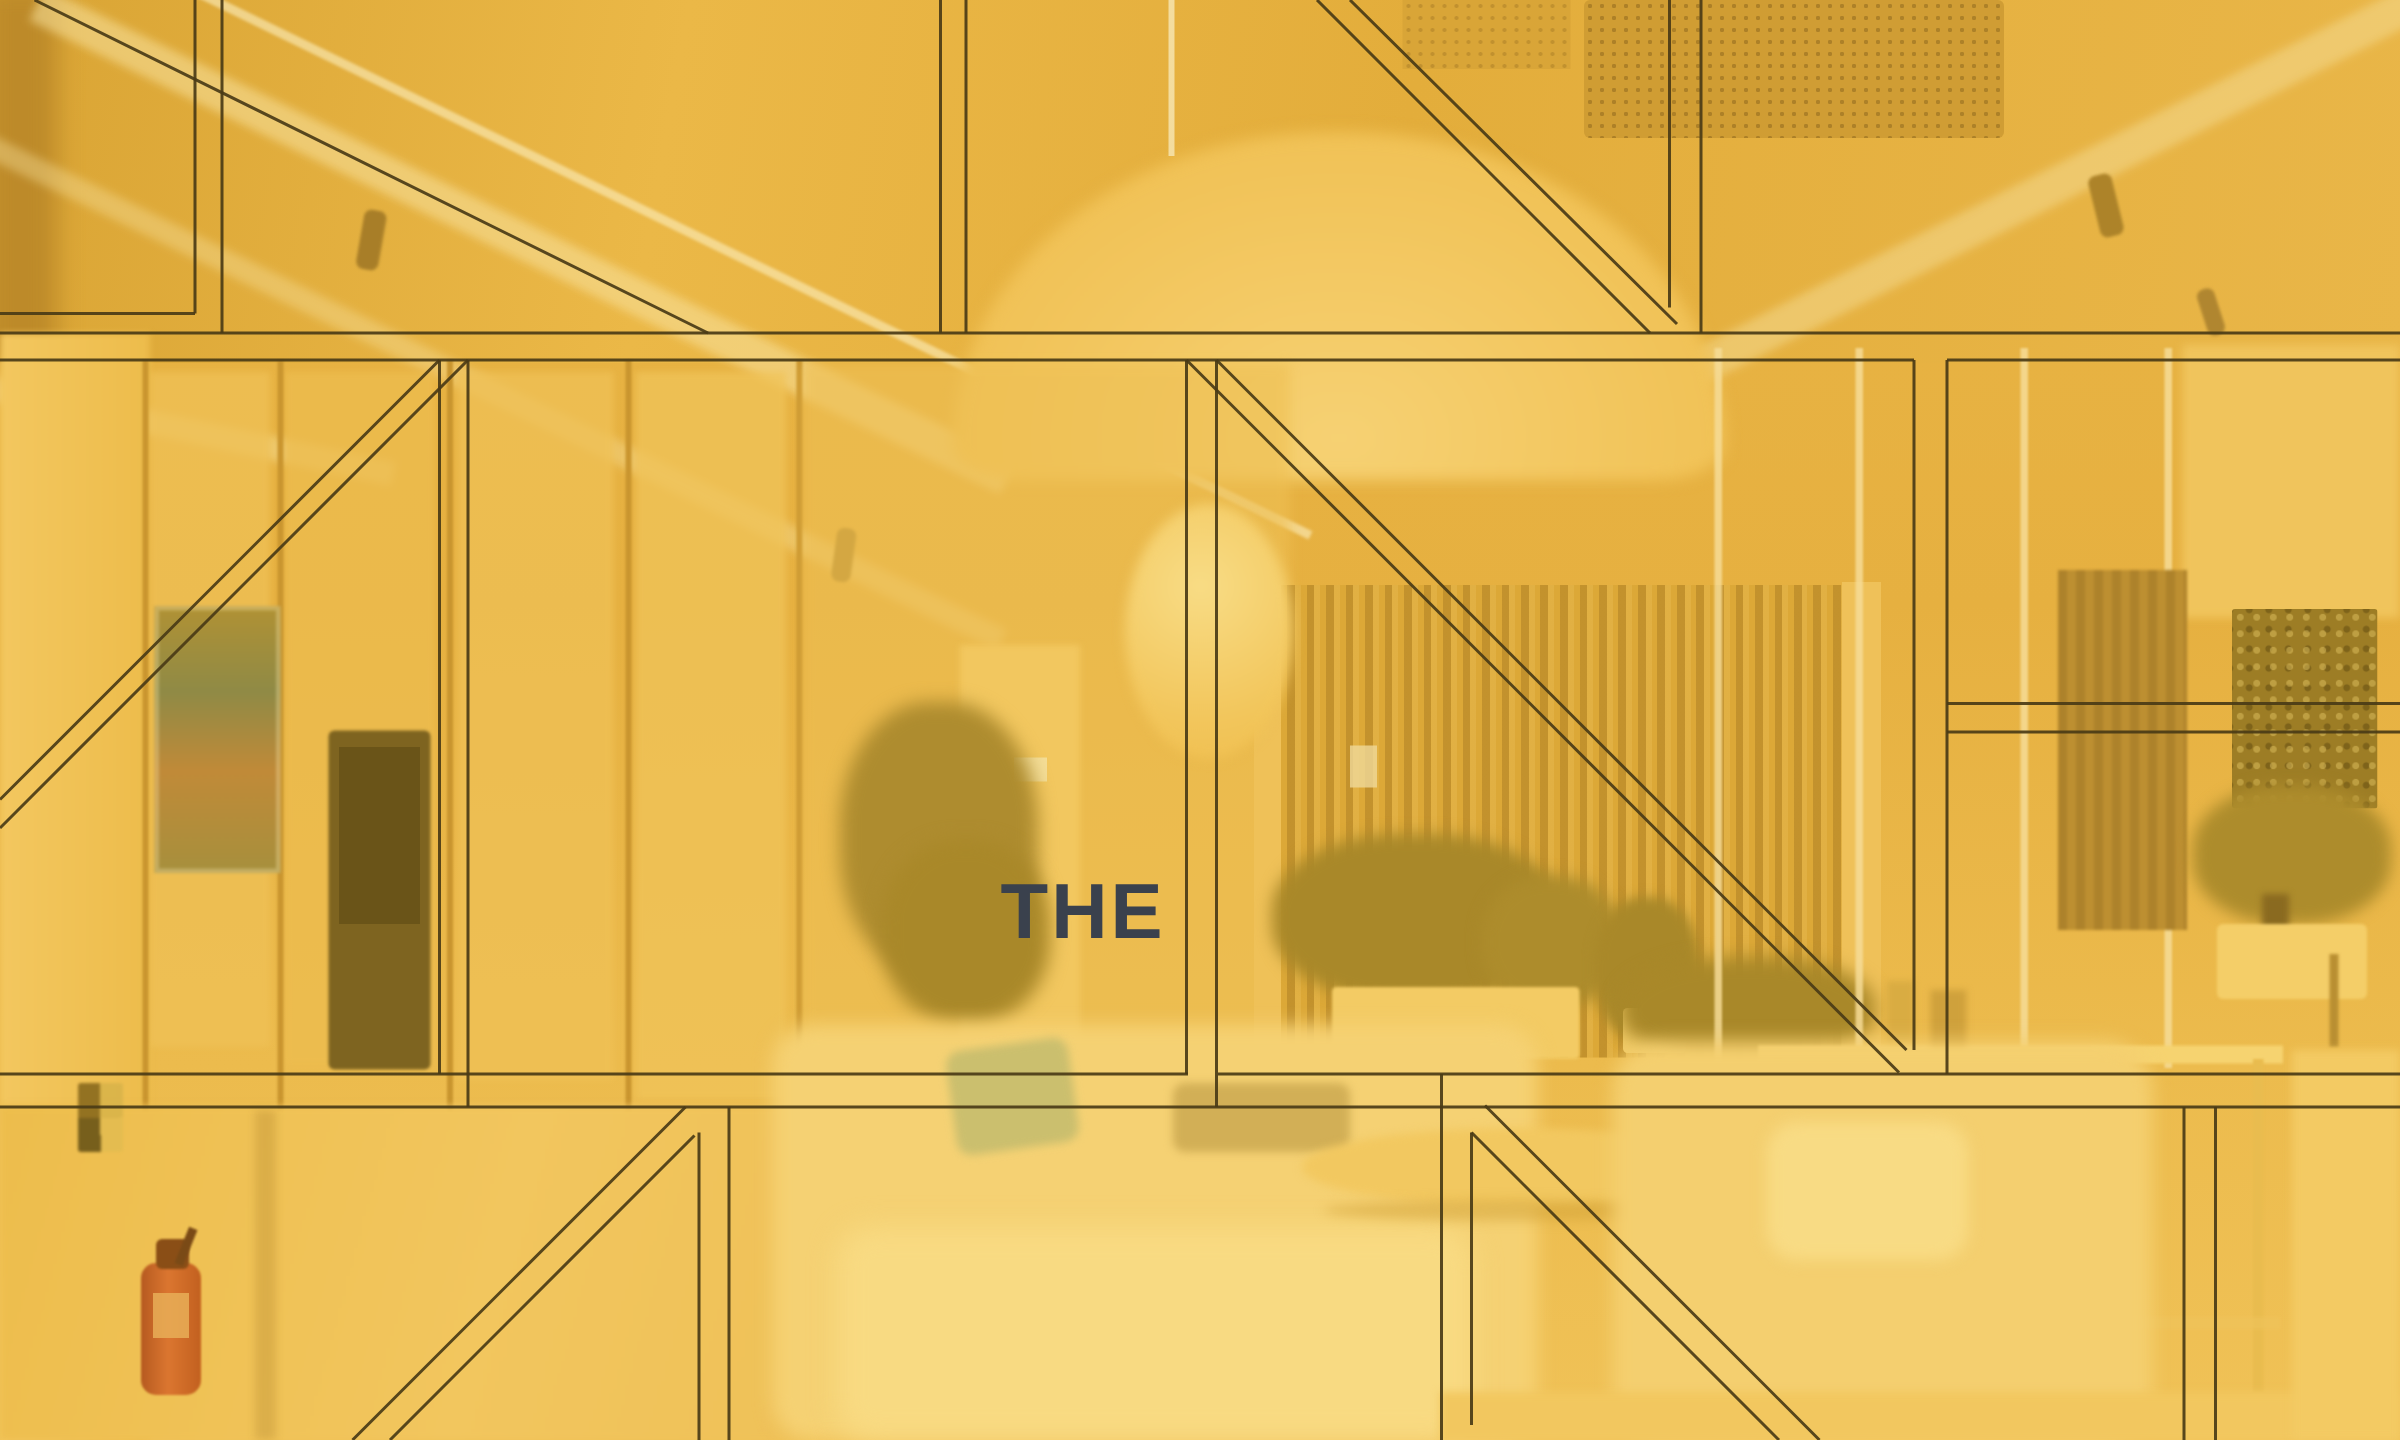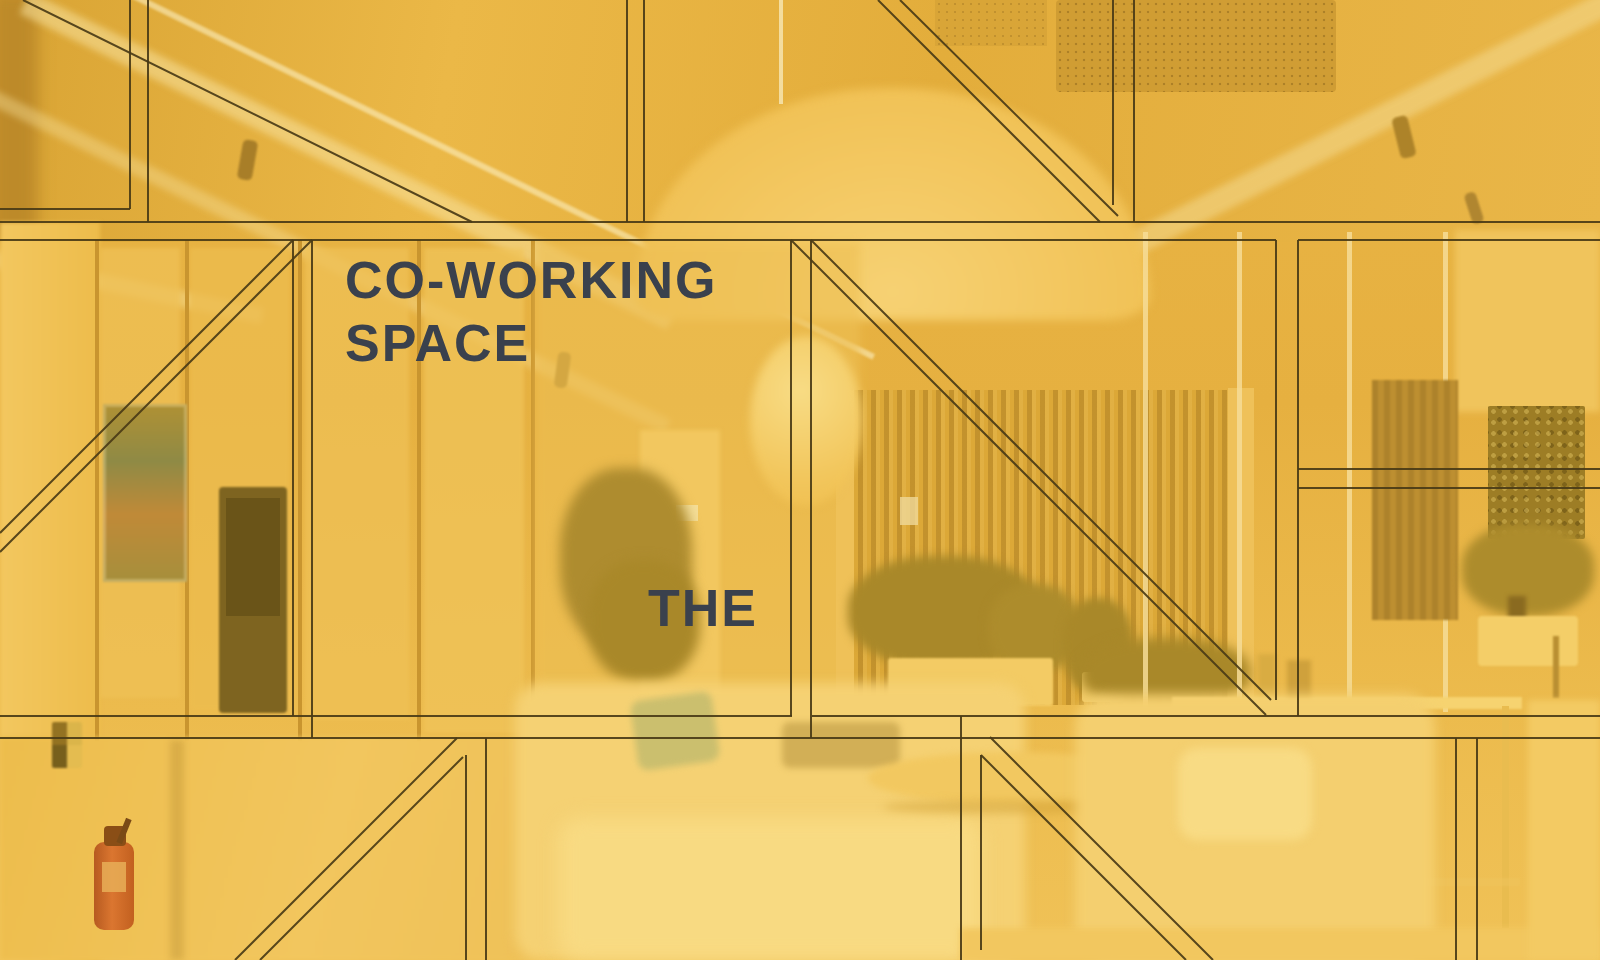--- a/index.html
+++ b/index.html
@@ -126,21 +126,21 @@
   .extinguisher-handle{left:104px;top:826px;width:22px;height:20px;background:#8A4E16;border-radius:4px;filter:blur(.6px);}
   .extinguisher-nozzle{left:121px;top:818px;width:6px;height:26px;background:#7A4A16;transform:rotate(22deg);filter:blur(.6px);}
   .safety-sign{left:52px;top:722px;width:30px;height:46px;border-radius:2px;filter:blur(1px);opacity:.9;
     background:conic-gradient(from 0deg at 50% 50%,#D9B44A 0 90deg,#E3BC50 90deg 180deg,#6B5517 180deg 270deg,#8A6A1D 270deg 360deg);}
   
   .lines{position:absolute;inset:0;z-index:3;}
   .lines path{fill:none;stroke:var(--line);stroke-width:2;opacity:.92;}
   
   .title-block{position:absolute;z-index:4;color:var(--ink);font-weight:700;letter-spacing:2px;}
   .heading{left:345px;top:249px;font-size:52px;line-height:63px;}
-  .subheading{right:842px;top:577px;font-size:52px;line-height:62px;text-align:right;}
+  .subheading{right:823px;top:577px;font-size:52px;line-height:62px;text-align:right;}
 </style>
 </head>
 <body>
 
 <div class="stage">
 
   <div class="photo">
     <div class="b ceiling"></div>
     <div class="b dark-corner"></div>
     <div class="b beam1"></div>
@@ -228,22 +228,18 @@
       <path d="M0 209H130 M0 222H1600 M0 240H1276 M1298 240H1600 M0 716H792 M812 716H1600 M0 738H1600 M1298 469H1600 M1298 488H1600"></path>
     </g>
     <g>
       <path d="M130 0V209 M148 0V222 M627 0V222 M644 0V222 M1113 0V205 M1134 0V222 M293 240V716 M312 240V738 M791 240V716 M811 240V738 M1276 240V700 M1298 240V716 M961 716V960 M981 755V950 M466 755V960 M486 738V960 M1456 738V960 M1477 738V960"></path>
     </g>
     <g>
       <path d="M23 0L472 222 M878 0L1100 222 M900 0L1118 216 M293 240L0 533 M312 240L0 552 M791 240L1266 715 M811 240L1271 700 M457 738L235 960 M463 757L260 960 M990 737L1213 960 M981 755L1186 960"></path>
     </g>
   </svg>
 
-  <div class="title-block heading">
-    <div>CO-WORKING</div>
-    <div>SPACE</div>
-  </div>
 
   <div class="title-block subheading">
     <div>THE</div>
   </div>
 
 </div>
 
 </body></html>

